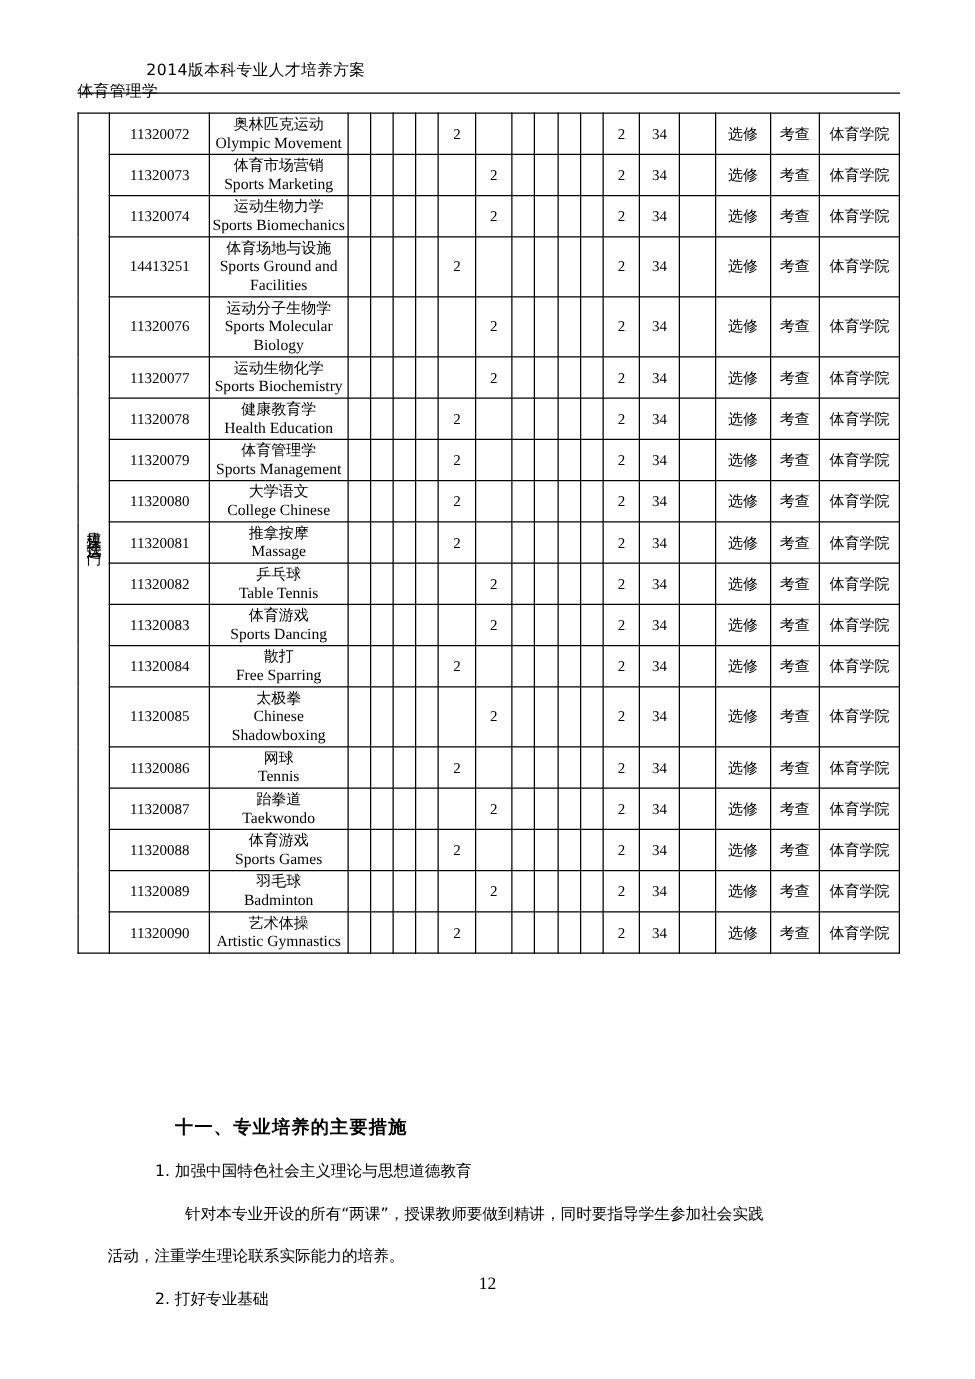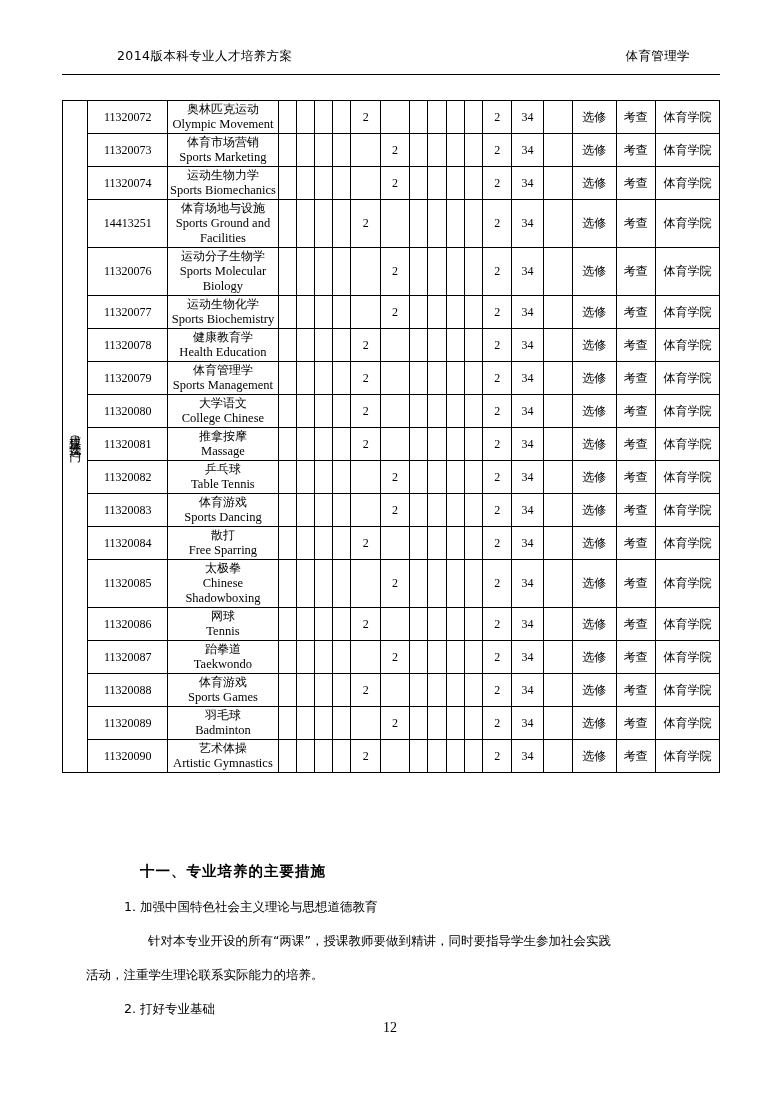--- a/index.html
+++ b/index.html
@@ -24,36 +24,37 @@
   .page-header {
     position: absolute;
     left: 62px;
     top: 48px;
     width: 658px;
     display: flex;
     justify-content: space-between;
     font-family: "DejaVu Sans", sans-serif;
     font-size: 12.5px;
     letter-spacing: 0.4px;
+    flex-direction: column;
   }
   .page-header .hdr-left { padding-left: 55px; }
   .page-header .hdr-right { padding-right: 30px; }
   .header-rule {
     position: absolute;
     left: 62px;
     top: 74px;
     width: 658px;
     height: 1px;
     background: #000000;
   }
   
   .table-wrap {
     position: absolute;
     left: 62px;
-    top: 100px;
+    top: 90px;
     width: 658px;
   }
   table.sched {
     border-collapse: collapse;
     width: 658px;
     table-layout: fixed;
   }
   table.sched td {
     border: 1px solid #000000;
     font-size: 12px;
@@ -105,21 +106,21 @@
   td.hours-cell { width: 30px; }
   td.blank-cell { width: 28px; }
   td.type-cell { width: 42px; font-family: "DejaVu Sans", sans-serif; font-size: 12px; }
   td.assess-cell { width: 38px; font-family: Liberation Sans, sans-serif; font-size: 12px; }
   td.dept-cell { width: 62px; font-family: "DejaVu Sans", sans-serif; font-size: 12px; }
 
   
   .body-text {
     position: absolute;
     left: 62px;
-    top: 862px;
+    top: 892px;
     width: 658px;
     font-family: "DejaVu Sans", sans-serif;
   }
   .sec-title {
     font-size: 14.5px;
     font-weight: bold;
     margin: 0 0 16px 78px;
     letter-spacing: 1px;
   }
   .para {

